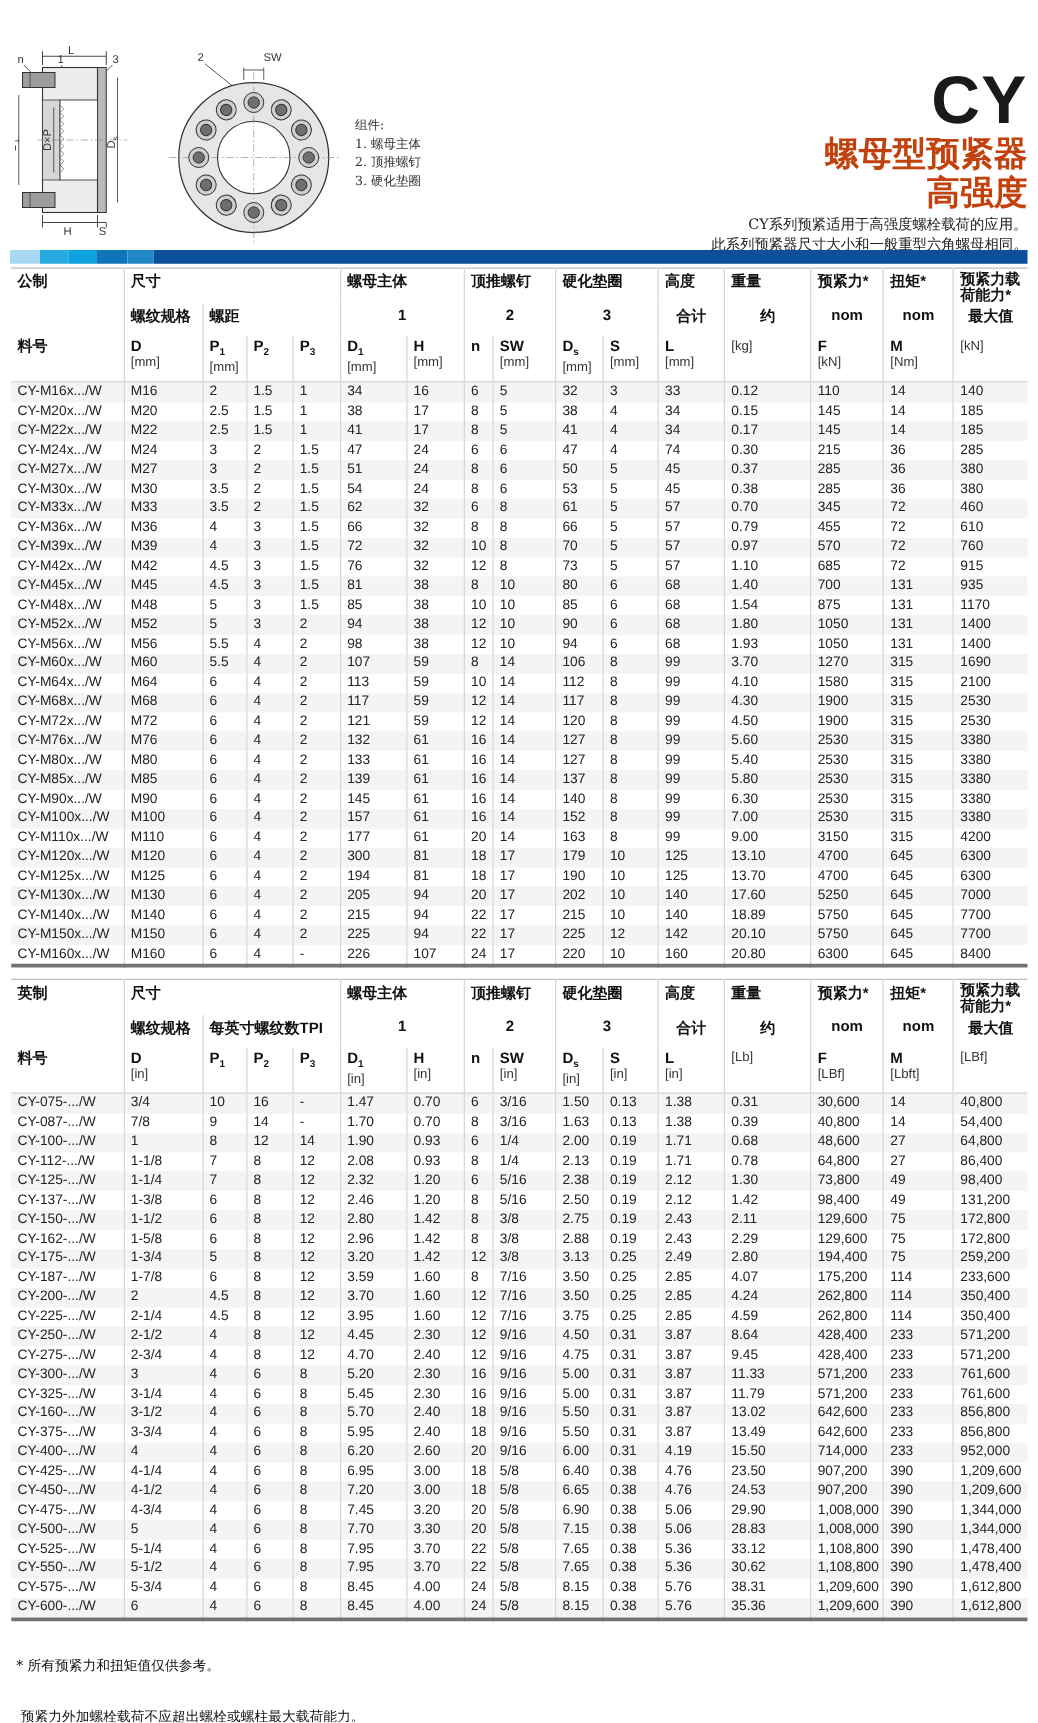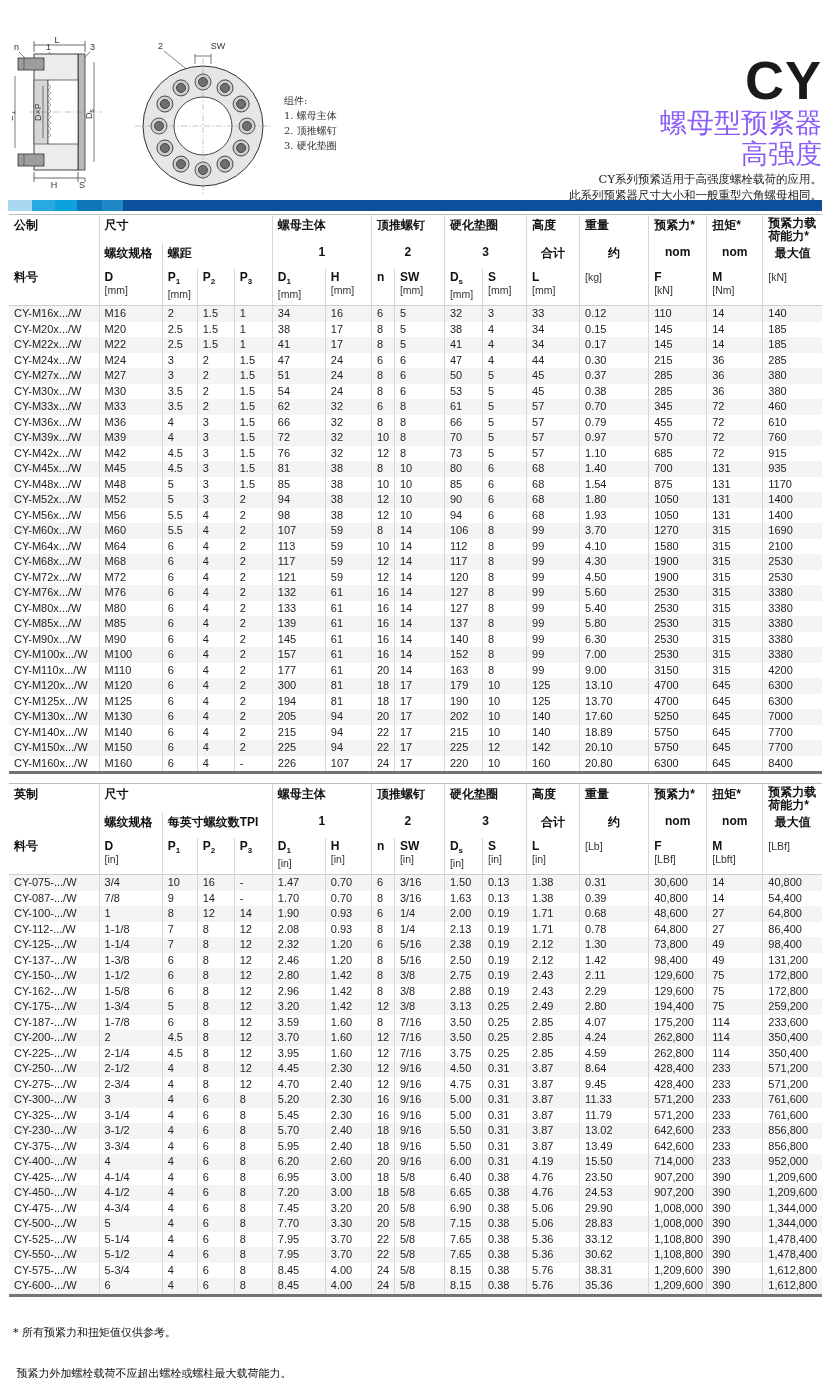--- a/index.html
+++ b/index.html
@@ -12,21 +12,21 @@
   .partslist{position:absolute;left:284px;top:94px;font-family:"DejaVu Serif",serif;
              font-size:10px;line-height:14px;color:#333;}
   .partslist .pt{margin-bottom:1px;}
   svg text{font-family:"Liberation Sans",sans-serif;fill:#333;}
   .dimtxt{font-size:9px;}
   .svgsub{font-size:6.5px;}
 
   
   .titleblock{position:absolute;top:52px;right:8px;text-align:right;}
   .title-code{font-size:54px;line-height:56px;font-weight:700;letter-spacing:1px;color:#1a1a1a;}
-  .title-sub{font-size:27px;line-height:31px;font-weight:400;color:#8b5cf6;}
+  .title-sub{font-size:27px;line-height:31px;font-weight:700;color:#c2410c;}
   .title-desc{margin-top:1px;font-family:"DejaVu Serif",serif;font-size:11.5px;
               line-height:16px;color:#222;}
 
   
   .accentbar{position:absolute;left:8px;top:200px;width:814px;height:11px;display:flex;}
   .accentbar div{height:11px;}
   .accentbar .rest{flex:1;}
 
   
   table.datatable{position:absolute;left:9px;width:813px;border-collapse:collapse;
@@ -373,21 +373,21 @@
           <td>M24</td>
           <td>3</td>
           <td>2</td>
           <td>1.5</td>
           <td>47</td>
           <td>24</td>
           <td>6</td>
           <td>6</td>
           <td>47</td>
           <td>4</td>
-          <td>44</td>
+          <td>74</td>
           <td>0.30</td>
           <td>215</td>
           <td>36</td>
           <td>285</td>
         </tr>
         <tr>
           <td>CY-M27x.../W</td>
           <td>M27</td>
           <td>3</td>
           <td>2</td>
@@ -1252,21 +1252,21 @@
           <td>9/16</td>
           <td>5.00</td>
           <td>0.31</td>
           <td>3.87</td>
           <td>11.79</td>
           <td>571,200</td>
           <td>233</td>
           <td>761,600</td>
         </tr>
         <tr>
-          <td>CY-230-.../W</td>
+          <td>CY-160-.../W</td>
           <td>3-1/2</td>
           <td>4</td>
           <td>6</td>
           <td>8</td>
           <td>5.70</td>
           <td>2.40</td>
           <td>18</td>
           <td>9/16</td>
           <td>5.50</td>
           <td>0.31</td>

